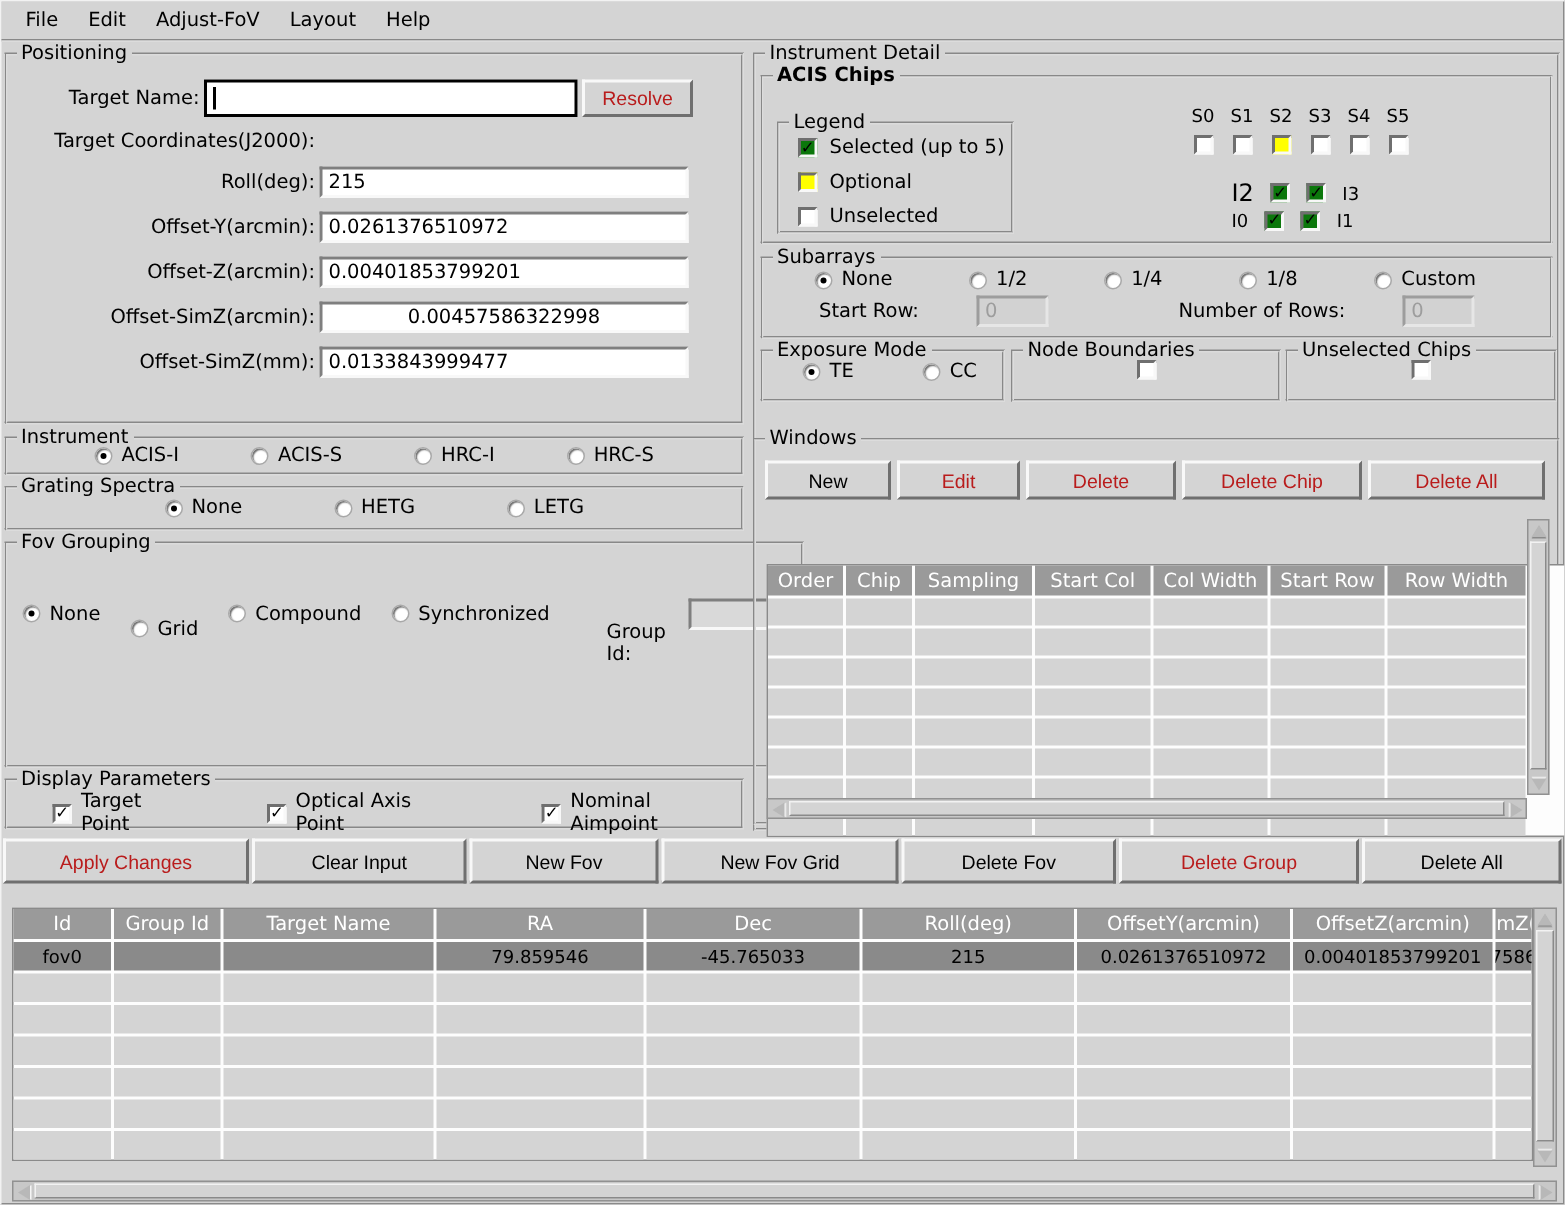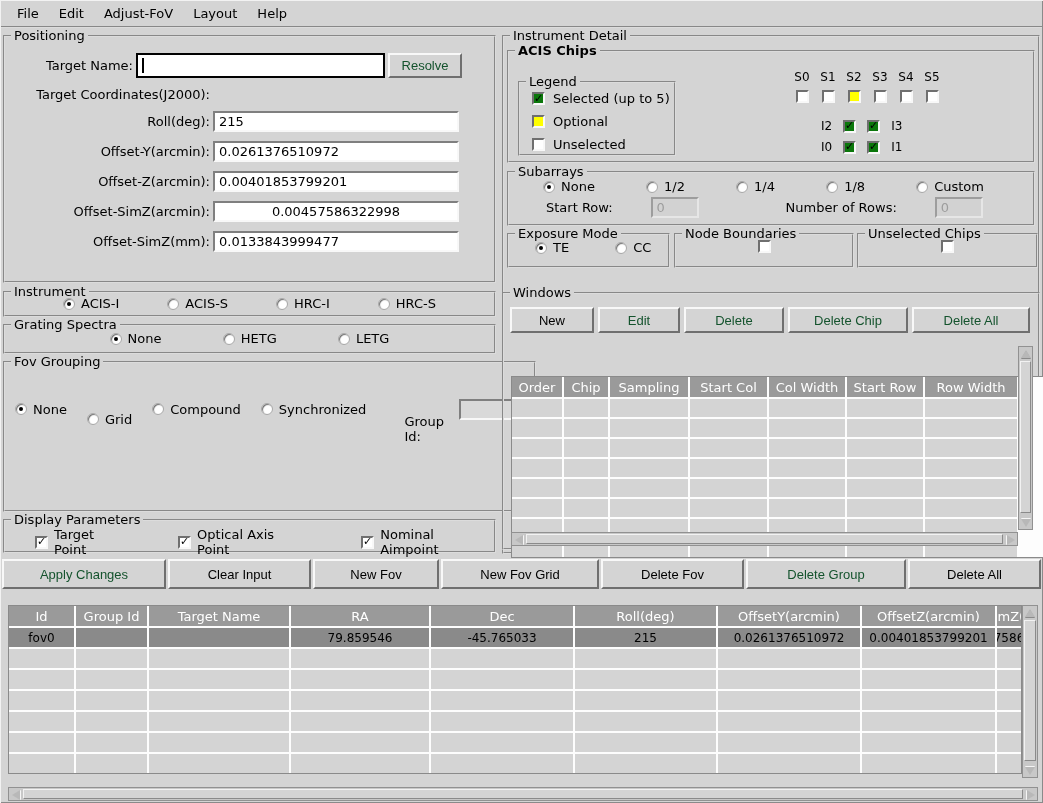--- a/index.html
+++ b/index.html
@@ -26,21 +26,21 @@
     height:21px; display:flex; align-items:center; padding:0 4px; font-size:13px;
   }
   .entry.focus { border:2px solid #000; height:25px; }
   .entry.dis { background:#d2d2d2; color:#9d9d9d; border-color:#9d9d9d #e6e6e6 #e6e6e6 #9d9d9d; }
   .entry.gray { background:#d9d9d9; }
   .caret { width:2px; height:15px; background:#000; }
   .btn {
     background:#d4d4d4; border:2px solid; border-color:#f8f8f8 #6f6f6f #6f6f6f #f8f8f8;
     display:flex; align-items:center; justify-content:center; font-size:13px; height:26px;
   }
-  .btn.dis { color:#14532d; }
+  .btn.dis { color:#b91c1c; }
   
   .opt { display:flex; align-items:center; gap:6px; }
   .radio {
     width:12px; height:12px; border-radius:50%; background:#fff; flex:none; position:relative;
     box-shadow: inset 1px 1px 1px #6f6f6f, inset -1px -1px 1px #ffffff; border:1px solid #a8a8a8;
   }
   .radio.sel::after { content:""; position:absolute; left:3px; top:3px; width:4px; height:4px; border-radius:50%; background:#000; }
   .cb {
     width:13px; height:13px; background:#fff; flex:none;
     border:2px solid; border-color:#6f6f6f #f8f8f8 #f8f8f8 #6f6f6f;
@@ -246,21 +246,21 @@
   </div>
   <div class="abs" style="left:789px; top:90px; width:158px; display:grid; grid-template-columns:repeat(6,26px); justify-items:center;">
     <span class="cb"></span>
     <span class="cb"></span>
     <span class="cb yellow"></span>
     <span class="cb"></span>
     <span class="cb"></span>
     <span class="cb"></span>
   </div>
   <div class="abs hrow" style="left:821px; top:119px; gap:11px;">
-    <span style="font-size:12px;">I2</span>
+    <span style="font-size:16px;">I2</span>
     <span class="cb green"></span>
     <span class="cb green"></span>
     <span style="font-size:12px;">I3</span>
   </div>
   <div class="abs hrow" style="left:821px; top:140px; gap:11px;">
     <span style="font-size:12px;">I0</span>
     <span class="cb green"></span>
     <span class="cb green"></span>
     <span style="font-size:12px;">I1</span>
   </div>

